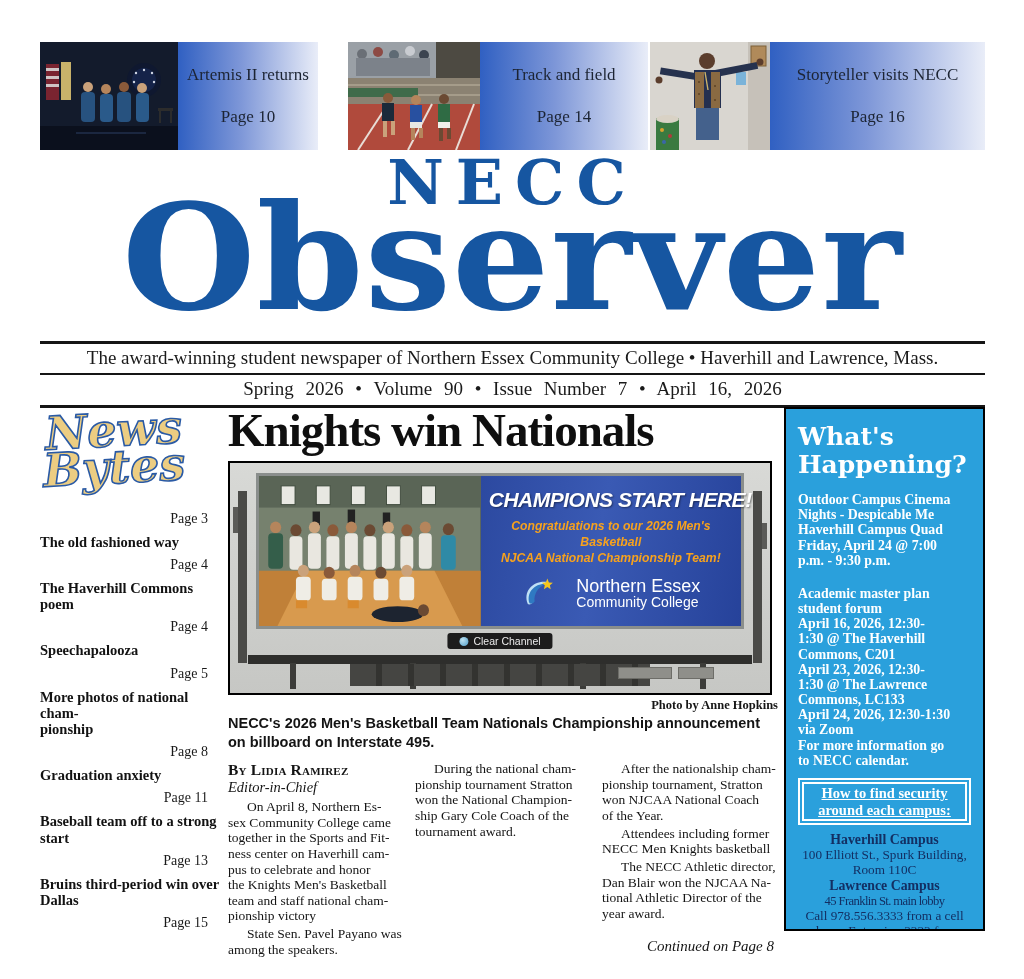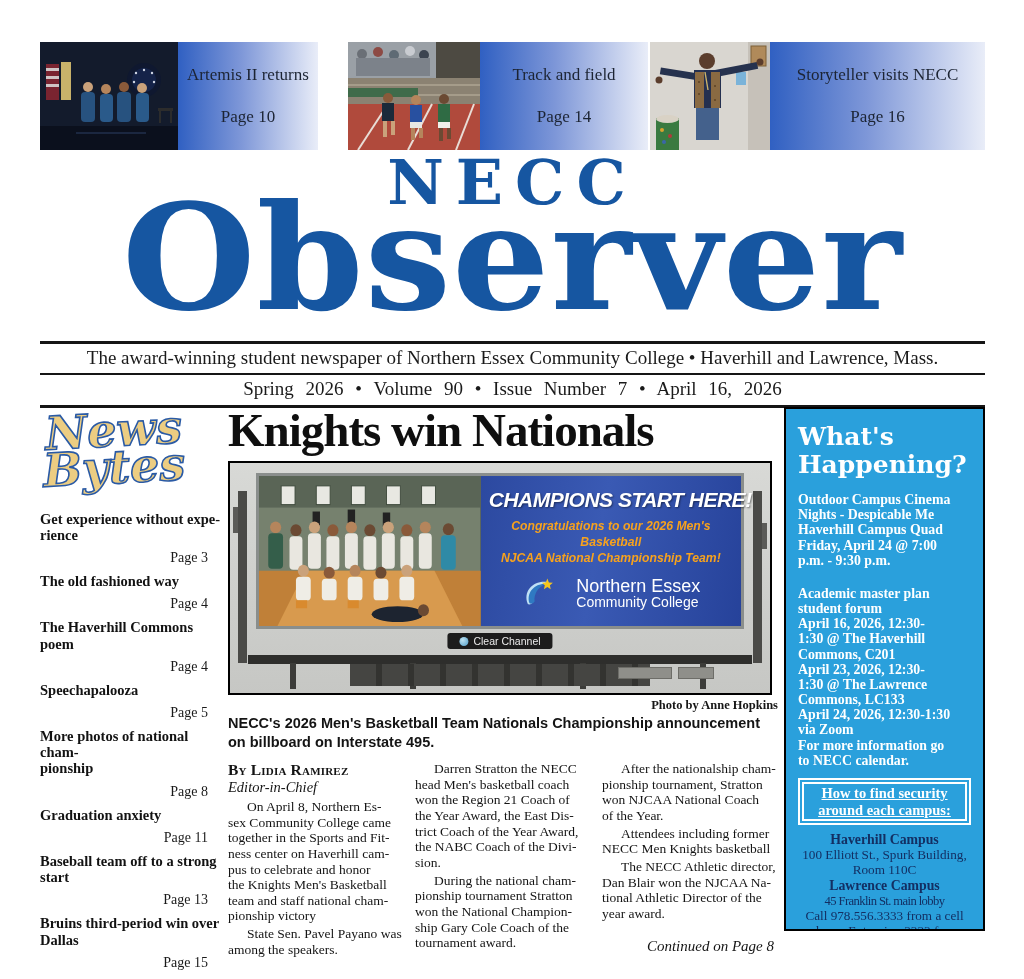--- a/index.html
+++ b/index.html
@@ -230,22 +230,20 @@
   <div class="issueline">Spring 2026  •  Volume 90  •  Issue Number 7  •  April 16, 2026</div>
 
   <main class="content">
 
     <aside class="newsbytes">
       <div class="nb-logo">
         <span>News</span>
         <span class="l2">Bytes</span>
       </div>
       <div class="nb-item">
-        <div class="nb-title">Get experience without expe-
-rience</div>
         <div class="nb-page">Page 3</div>
       </div>
       <div class="nb-item">
         <div class="nb-title">The old fashioned way</div>
         <div class="nb-page">Page 4</div>
       </div>
       <div class="nb-item">
         <div class="nb-title">The Haverhill Commons poem</div>
         <div class="nb-page">Page 4</div>
       </div>
@@ -382,27 +380,20 @@
 together in the Sports and Fit-
 ness center on Haverhill cam-
 pus to celebrate and honor
 the Knights Men's Basketball
 team and staff national cham-
 pionship victory</p>
           <p>State Sen. Pavel Payano was
 among the speakers.</p>
         </div>
         <div class="col">
-          <p>Darren Stratton the NECC
-head Men's basketball coach
-won the Region 21 Coach of
-the Year Award, the East Dis-
-trict Coach of the Year Award,
-the NABC Coach of the Divi-
-sion.</p>
           <p>During the national cham-
 pionship tournament Stratton
 won the National Champion-
 ship Gary Cole Coach of the
 tournament award.</p>
         </div>
         <div class="col">
           <p>After the nationalship cham-
 pionship tournament, Stratton
 won NJCAA National Coach

